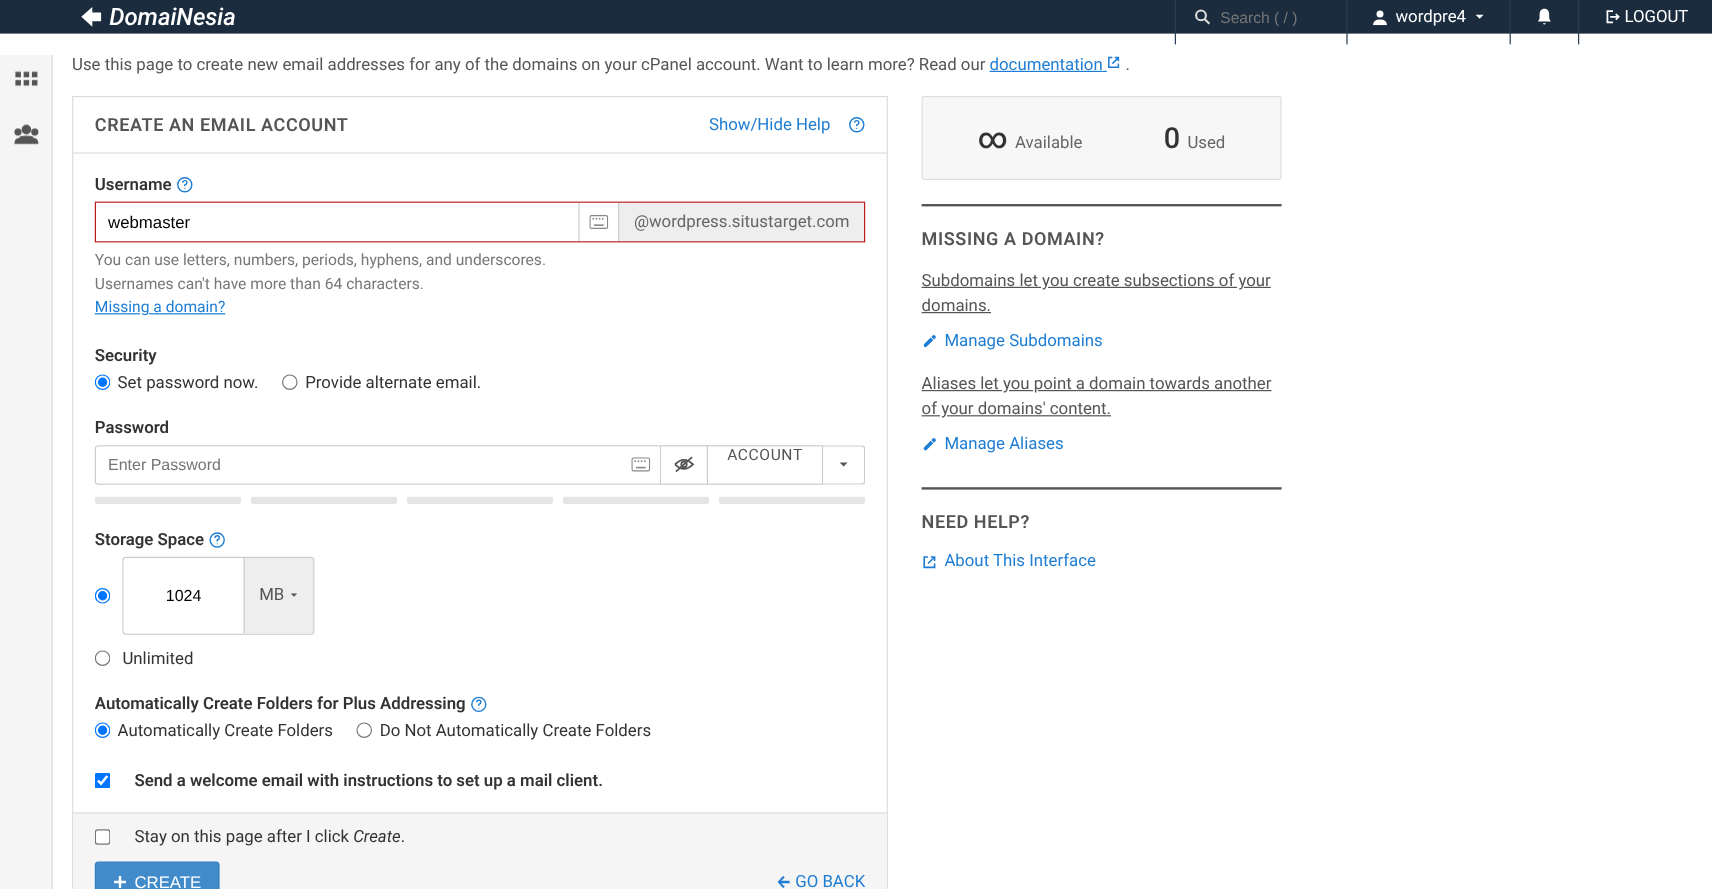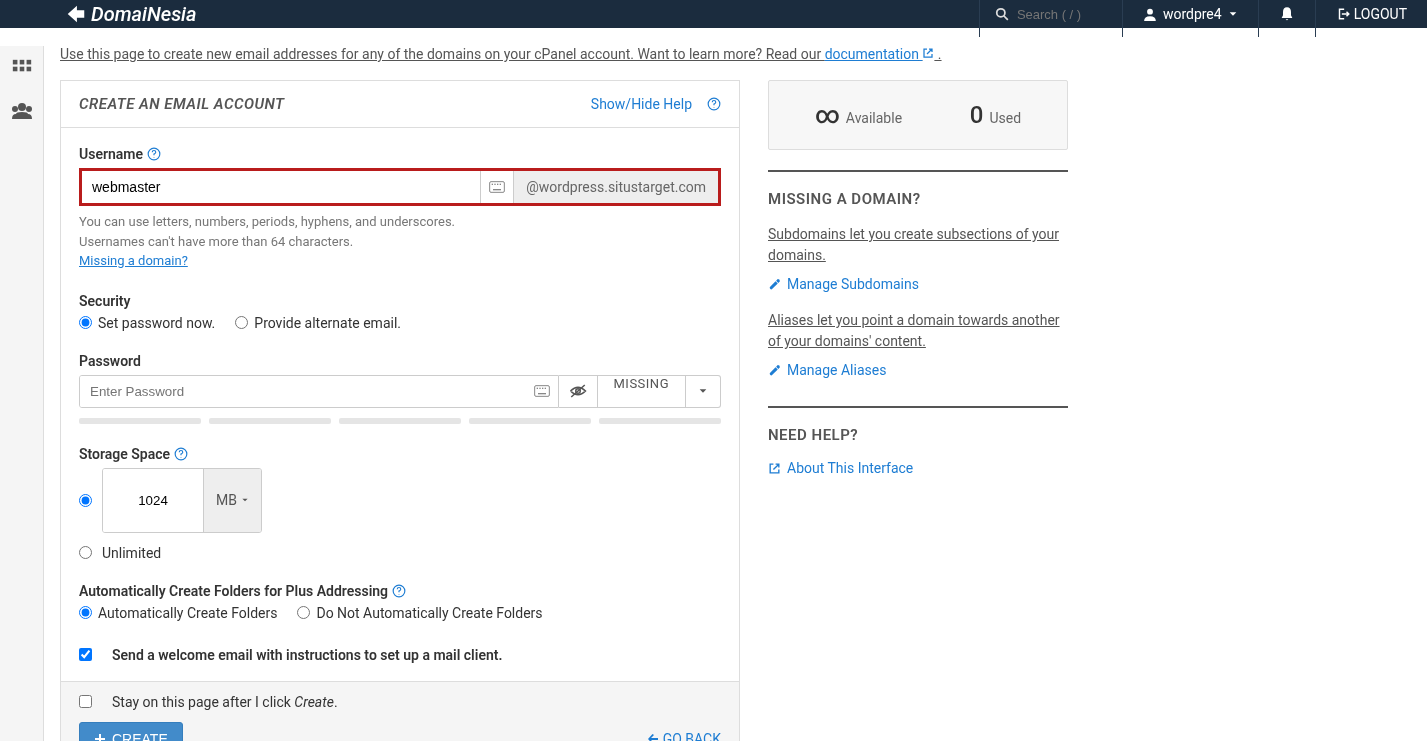--- a/index.html
+++ b/index.html
@@ -8,34 +8,34 @@
 .logo { padding: 0 20px 0 65px; display: flex; align-items: center; font-size: 20px; font-weight: 300; }
 .logo svg { margin-right: 4px; }
 .header-spacer { flex: 1; }
 .header-item { padding: 16px 20px; height: 46px; display: flex; align-items: center; border-left: 1px solid #2a3d52; cursor: pointer; }
 .search-box { display: flex; align-items: center; gap: 8px; border-left: 1px solid #2a3d52; padding: 0 15px; height: 46px; }
 .search-box input { background: transparent; border: none; color: #aaa; outline: none; font-size: 13px; width: 90px; }
 .user-item { display: flex; align-items: center; gap: 6px; }
 .sidebar { position: fixed; left: 0; top: 46px; bottom: 0; width: 44px; background: #f5f5f5; border-right: 1px solid #ddd; display: flex; flex-direction: column; align-items: center; padding-top: 12px; gap: 18px; }
 .sidebar-icon { color: #555; cursor: pointer; }
 .main { margin-left: 44px; padding: 18px 16px; }
-.intro { margin-bottom: 18px; color: #555; text-decoration: underline; }
+.intro { margin-bottom: 18px; color: #555; }
 .intro a { color: #1e7dd3; text-decoration: underline; }
 .layout { display: flex; gap: 28px; align-items: flex-start; }
 .left-col { flex: 1; max-width: 680px; }
 .right-col { width: 300px; }
 .panel { border: 1px solid #ddd; }
 .panel-header { display: flex; justify-content: space-between; align-items: center; padding: 14px 18px; border-bottom: 1px solid #ddd; }
-.panel-title { font-size: 15px; font-weight: 600; letter-spacing: 0.5px; color: #555; font-style: italic; }
+.panel-title { font-size: 15px; font-weight: 600; letter-spacing: 0.5px; color: #555; }
 .help-link { color: #1e7dd3; font-size: 14px; cursor: pointer; display: flex; align-items: center; gap: 15px; }
 .panel-body { padding: 18px; }
 .panel-footer { background: #f5f5f5; padding: 12px 18px; border-top: 1px solid #ddd; }
 .label-row { font-weight: 600; margin-bottom: 6px; display: flex; align-items: center; gap: 4px; color: #333; }
 .help-icon { color: #1e7dd3; width: 14px; height: 14px; display: inline-flex; }
-.input-group { display: flex; border: 3px solid #b91c1c; border-radius: 0; overflow: hidden; }
+.input-group { display: flex; border: 1px solid #b91c1c; border-radius: 0; overflow: hidden; }
 .input-group input { flex: 1; border: none; padding: 8px 10px; outline: none; font-size: 14px; }
 .input-addon { background: #eee; border-left: 1px solid #ccc; padding: 8px 12px; display: flex; align-items: center; color: #666; font-size: 14px; }
 .input-icon { background: #fff; border-left: 1px solid #ccc; padding: 6px 8px; display: flex; align-items: center; color: #888; }
 .hint { color: #777; font-size: 13px; margin-top: 6px; line-height: 1.5; }
 .hint a { color: #1e7dd3; }
 .section { margin-top: 22px; }
 .radio-row { display: flex; gap: 20px; margin-top: 6px; align-items: center; }
 .radio-item { display: flex; align-items: center; gap: 6px; }
 .radio-item input { margin: 0; }
 .pw-group { display: flex; margin-top: 6px; }
@@ -207,21 +207,21 @@
                     </svg>
                   </div>
               </div>
               <div class="pw-btn">
                   <svg width="18" height="16" viewBox="0 0 24 20" fill="none" stroke="#555" stroke-width="2">
                     <path d="M2 10 Q12 0 22 10 Q12 20 2 10"></path>
                     <circle cx="12" cy="10" r="3"></circle>
                     <line x1="3" y1="18" x2="21" y2="2"></line>
                   </svg>
                 </div>
-              <div class="gen-btn">MISSING</div>
+              <div class="gen-btn">ACCOUNT</div>
               <div class="gen-dd">
                   <svg width="10" height="10" viewBox="0 0 24 24" fill="#555">
                     <path d="M4 8 L12 16 L20 8 Z"></path>
                   </svg>
                 </div>
             </div>
             <div class="strength-bar">
               <div class="strength-seg"></div>
                 <div class="strength-seg"></div>
                 <div class="strength-seg"></div>

